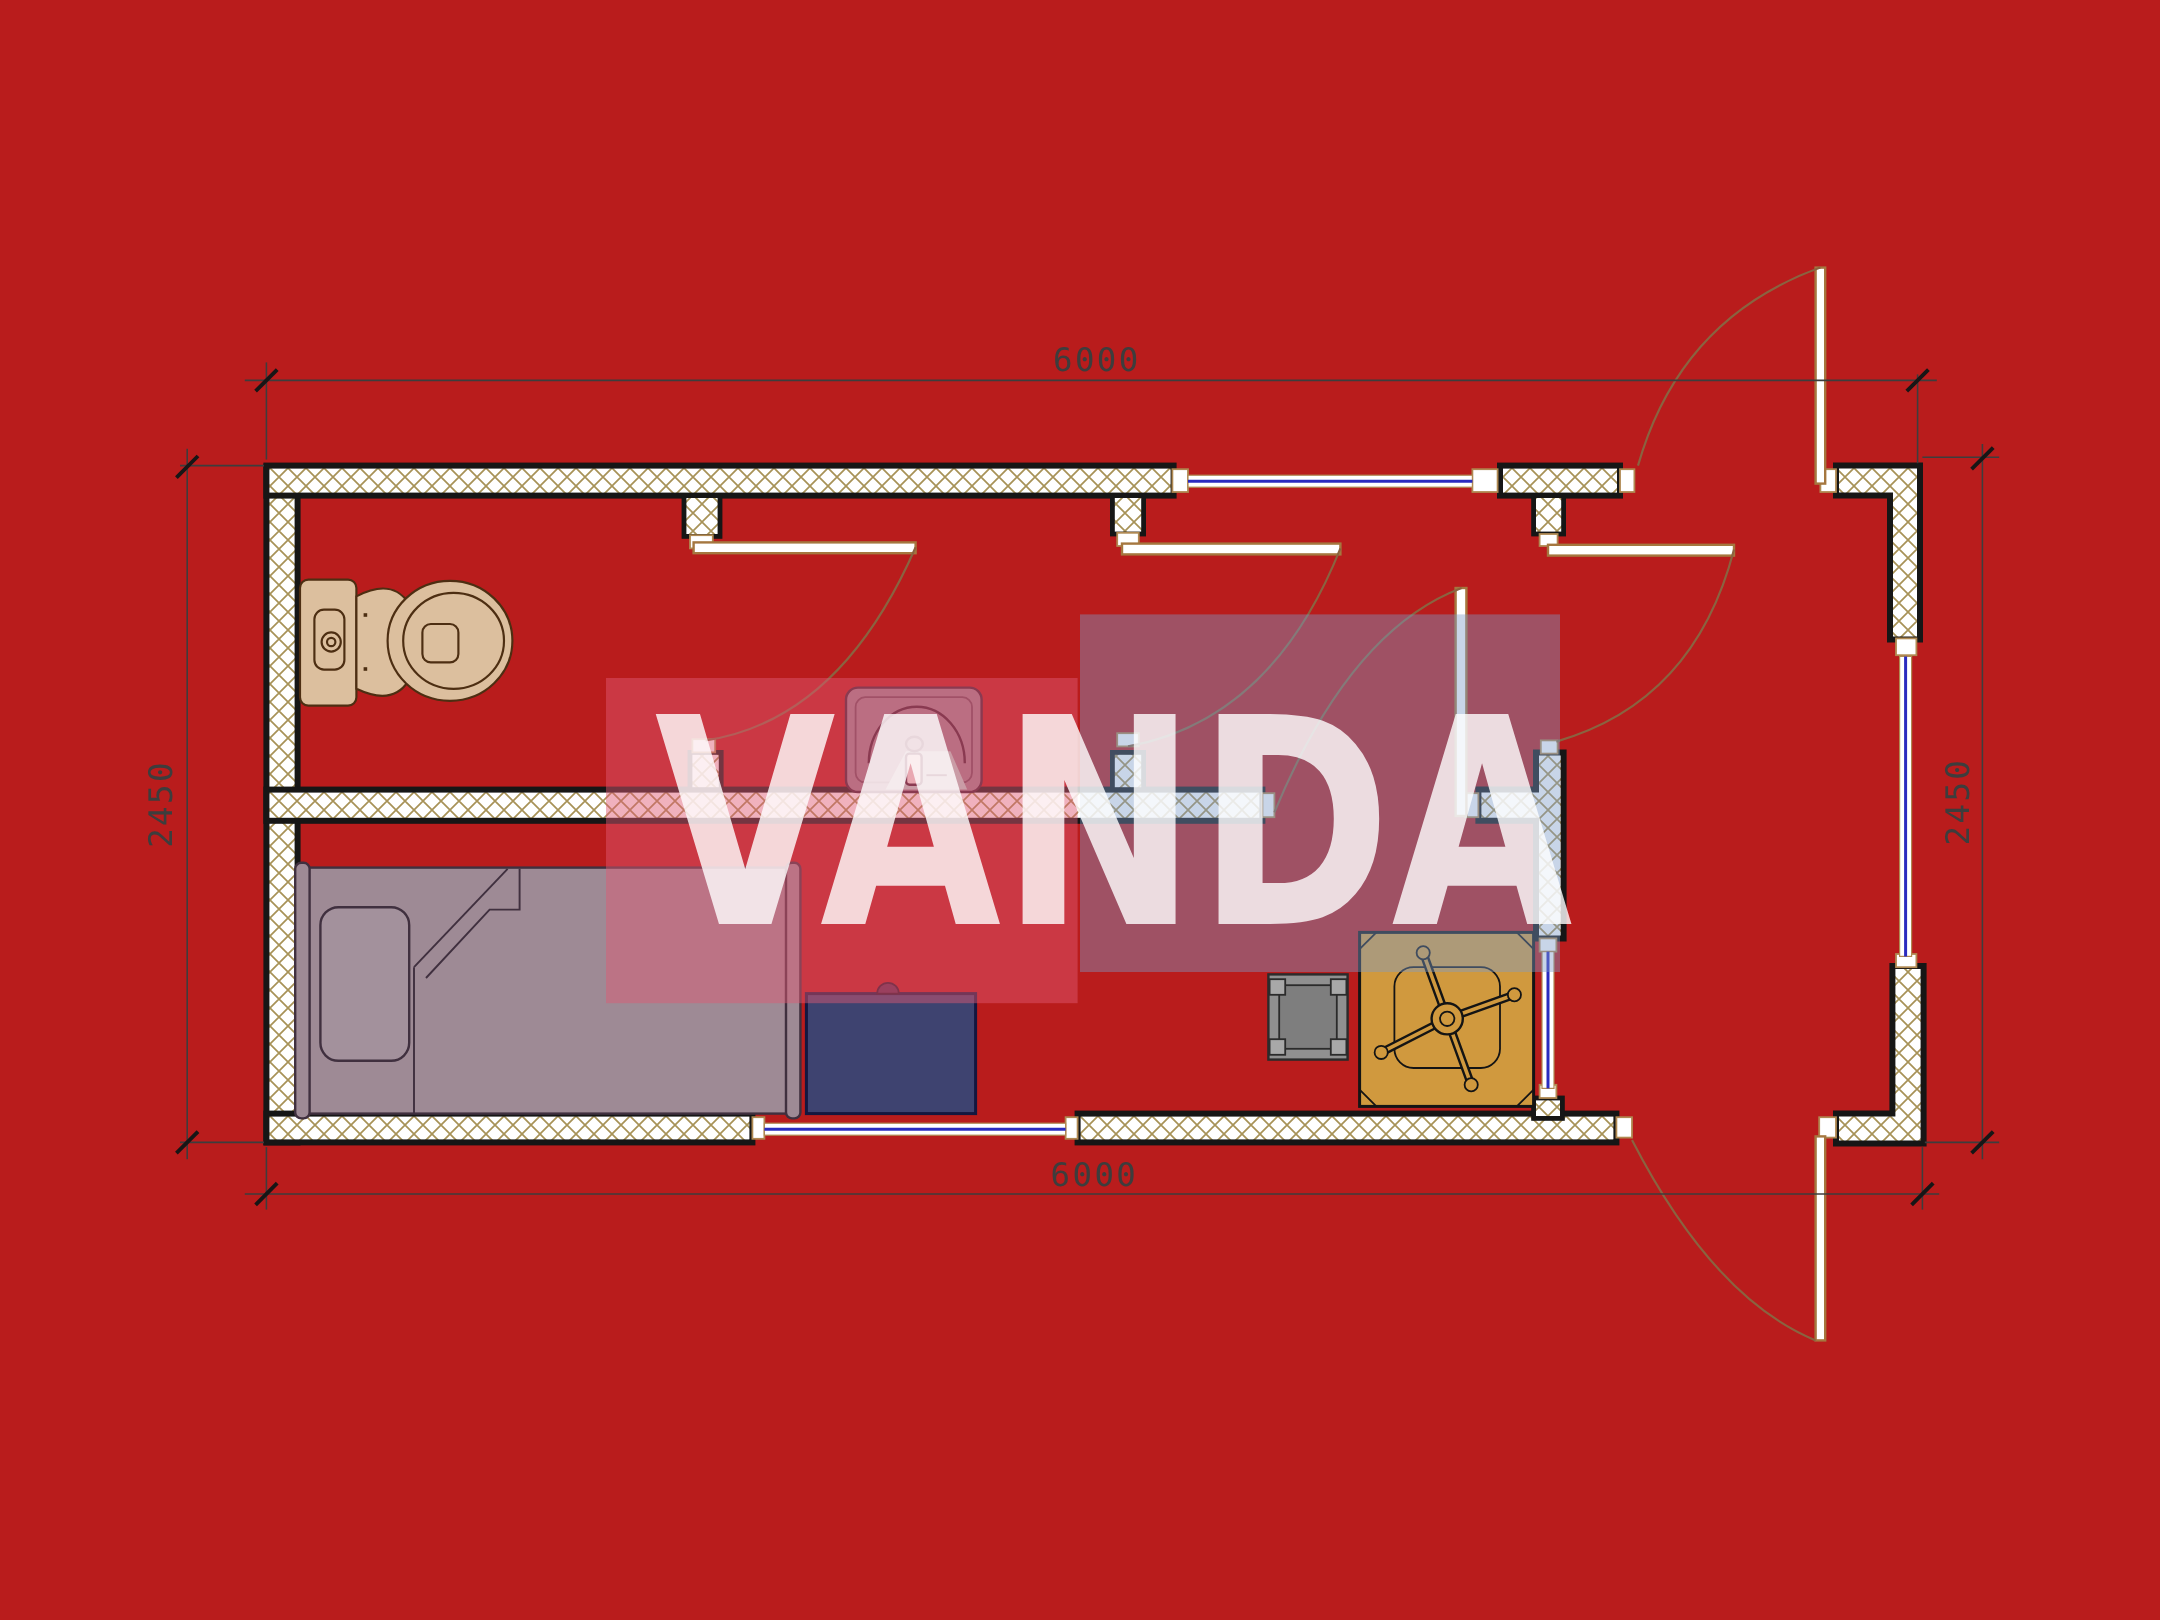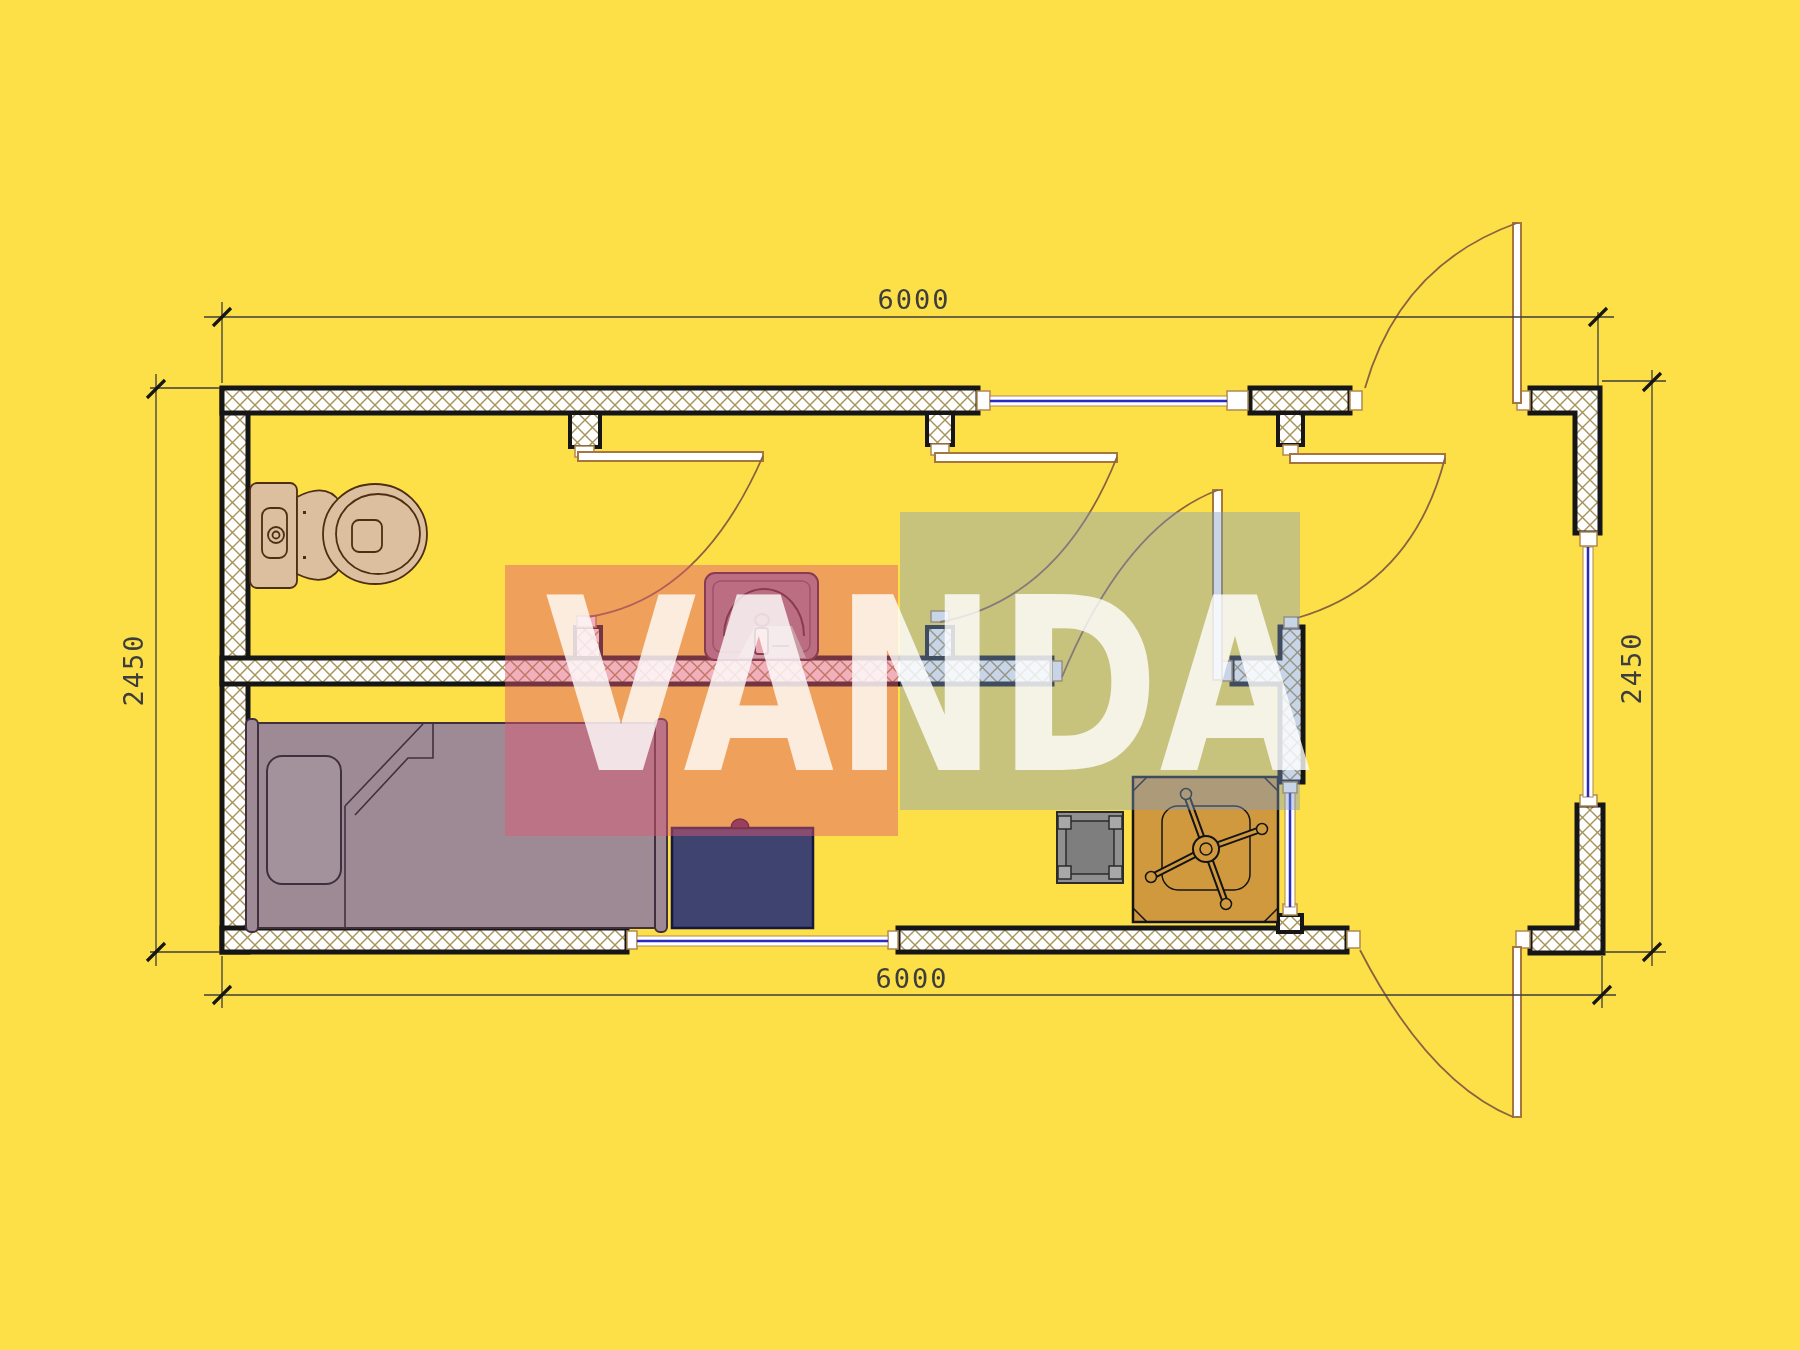--- a/index.html
+++ b/index.html
@@ -1,17 +1,17 @@
 <!DOCTYPE html>
 <html><head>
 <meta charset="utf-8">
 <style>
   html,body{margin:0;padding:0;background:#ffffff;}
   .canvas{
-    position:relative;width:1800px;height:1350px;background:#fde047;overflow:hidden;
+    position:relative;width:1800px;height:1350px;background:#b91c1c;overflow:hidden;
     font-family:"DejaVu Sans Mono","Liberation Mono",monospace;
   }
   svg{position:absolute;left:0;top:0;}
   .dim-text{fill:#3d3d3d;font-size:27px;letter-spacing:2px;font-family:"DejaVu Sans Mono","Liberation Mono",monospace;}
   .wm-text{font-family:"DejaVu Sans","Liberation Sans",sans-serif;font-weight:bold;}
 </style>
 </head>
 <body>
 
 <div class="canvas">

